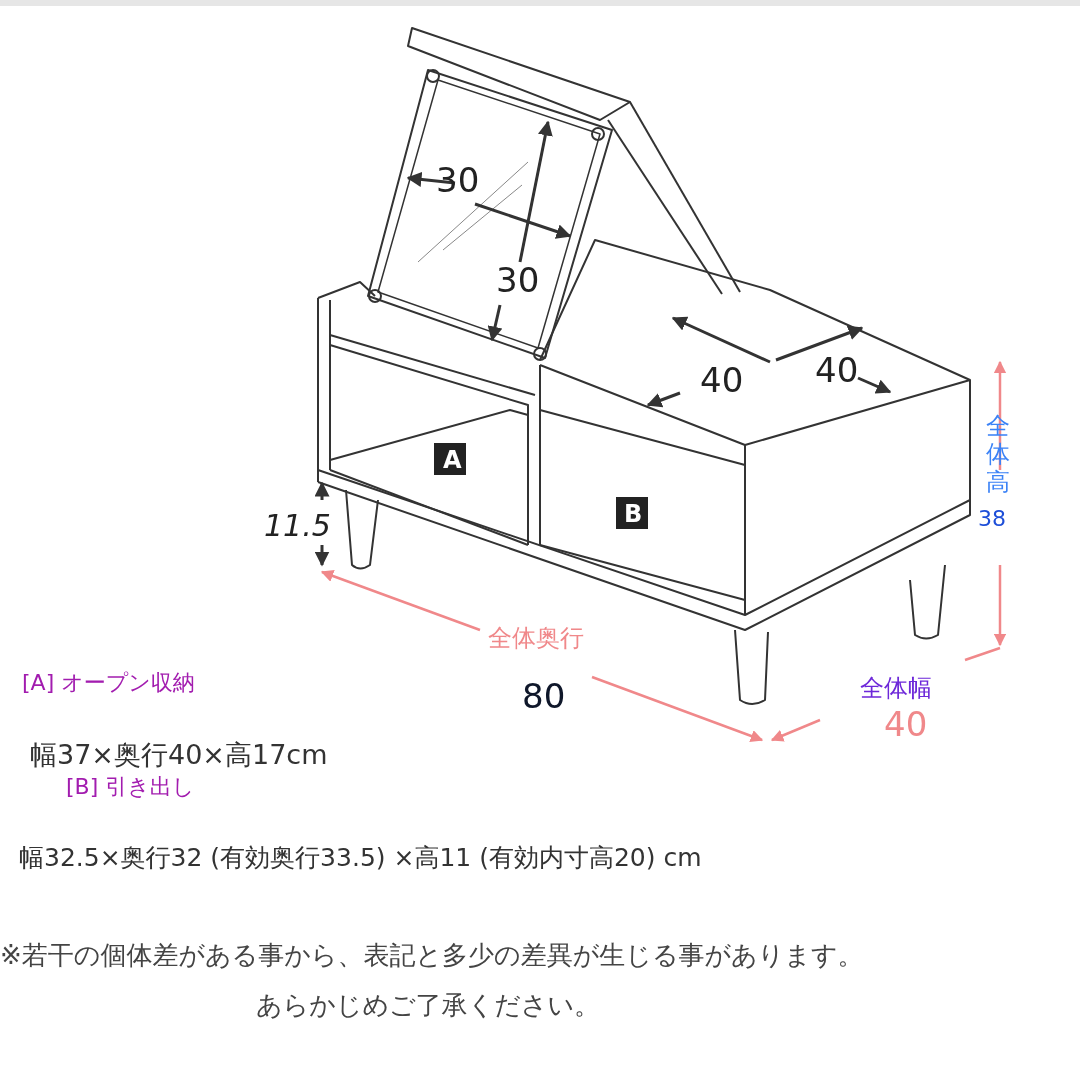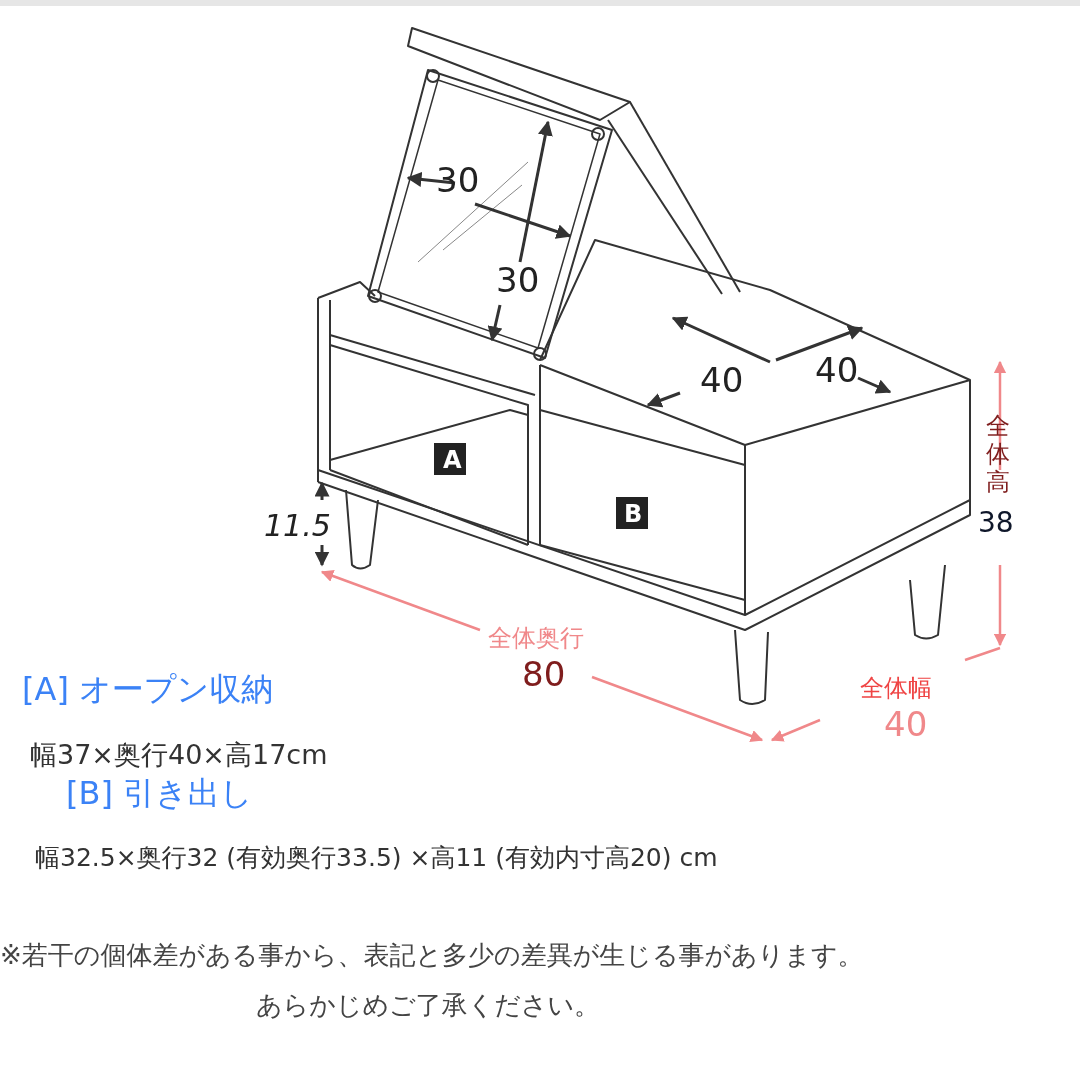--- a/index.html
+++ b/index.html
@@ -1,20 +1,20 @@
 <!DOCTYPE html>
 <html><head>
 <meta charset="utf-8">
 <style>
   html,body{margin:0;padding:0;background:#fff;}
   body{width:1080px;height:1080px;position:relative;overflow:hidden;font-family:"DejaVu Sans",sans-serif;color:#222;}
   .topbar{position:absolute;left:0;top:0;width:1080px;height:6px;background:#e6e6e6;}
   svg.diagram{position:absolute;left:0;top:0;}
   .txt{position:absolute;white-space:nowrap;}
-  .spec-title{font-size:32px;color:#3b82f6;}
+  .spec-title{font-size:22px;color:#a21caf;}
   .spec-line{font-size:27px;color:#333;margin-top:31px;}
   .note{font-size:26px;color:#444;text-align:center;width:856px;left:0;}
 </style>
 </head>
 <body>
 
 <div class="topbar"></div>
 
 <svg class="diagram" width="1080" height="1080" viewBox="0 0 1080 1080">
   <defs>
@@ -86,26 +86,26 @@
 </svg>
 
 <div class="txt" style="left:436px;top:160px;font-size:34px;">30</div>
 <div class="txt" style="left:496px;top:260px;font-size:34px;">30</div>
 <div class="txt" style="left:700px;top:360px;font-size:34px;">40</div>
 <div class="txt" style="left:815px;top:350px;font-size:34px;">40</div>
 <div class="txt" style="left:264px;top:508px;font-size:30px;font-style:italic;">11.5</div>
 <div class="txt" style="left:443px;top:446px;font-size:24px;color:#fff;font-weight:bold;">A</div>
 <div class="txt" style="left:624px;top:500px;font-size:24px;color:#fff;font-weight:bold;">B</div>
 
-<div class="txt" style="left:986px;top:412px;width:26px;font-size:24px;color:#7f1d1d;white-space:normal;line-height:28px;">全体高</div>
-<div class="txt" style="left:978px;top:506px;font-size:28px;color:#0f172a;">38</div>
+<div class="txt" style="left:986px;top:412px;width:26px;font-size:24px;color:#3b82f6;white-space:normal;line-height:28px;">全体高</div>
+<div class="txt" style="left:978px;top:506px;font-size:22px;color:#1d4ed8;">38</div>
 <div class="txt" style="left:488px;top:622px;font-size:24px;color:#f0888a;">全体奥行</div>
-<div class="txt" style="left:522px;top:654px;font-size:34px;color:#7f1d1d;">80</div>
-<div class="txt" style="left:860px;top:672px;font-size:24px;color:#ef4444;">全体幅</div>
+<div class="txt" style="left:522px;top:676px;font-size:34px;color:#0f172a;">80</div>
+<div class="txt" style="left:860px;top:672px;font-size:24px;color:#6d28d9;">全体幅</div>
 <div class="txt" style="left:884px;top:704px;font-size:34px;color:#f0888a;">40</div>
 
 <div class="txt spec-title" style="left:22px;top:668px;">[A] オープン収納</div>
 <div class="txt spec-line" style="left:30px;top:706px;">幅37×奥行40×高17cm</div>
 <div class="txt spec-title" style="left:22px;top:772px;margin-left:44px;">[B] 引き出し</div>
-<div class="txt spec-line" style="left:35px;top:810px;font-size:25px;">幅32.5×奥行32 (有効奥行33.5) ×高11 (有効内寸高20) cm</div>
+<div class="txt spec-line" style="left:19px;top:810px;font-size:25px;">幅32.5×奥行32 (有効奥行33.5) ×高11 (有効内寸高20) cm</div>
 
 <div class="txt note" style="top:938px;">※若干の個体差がある事から、表記と多少の差異が生じる事があります。</div>
 <div class="txt note" style="top:988px;">あらかじめご了承ください。</div>
 
 </body></html>

